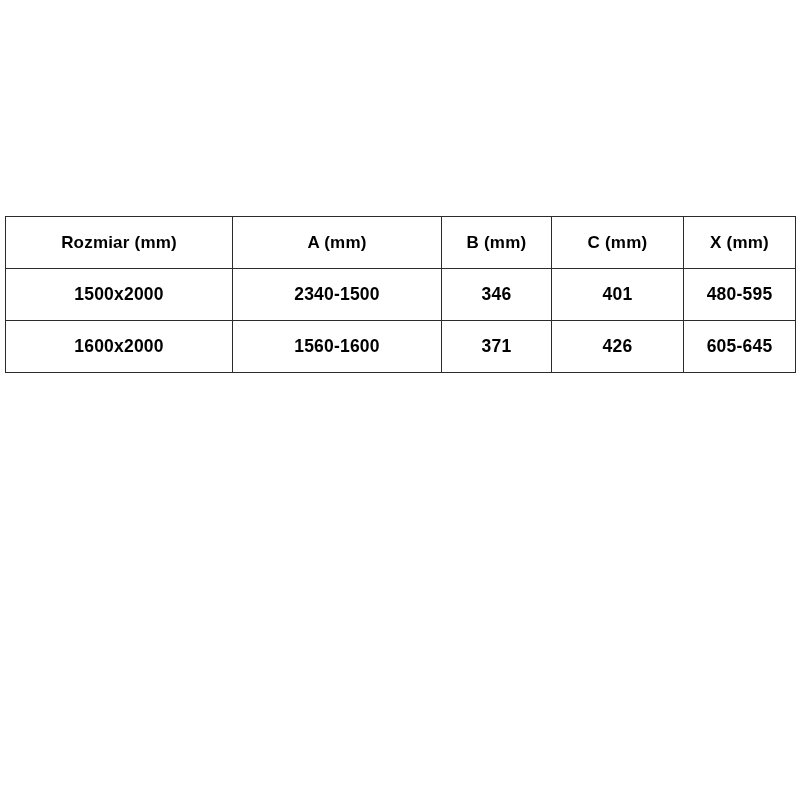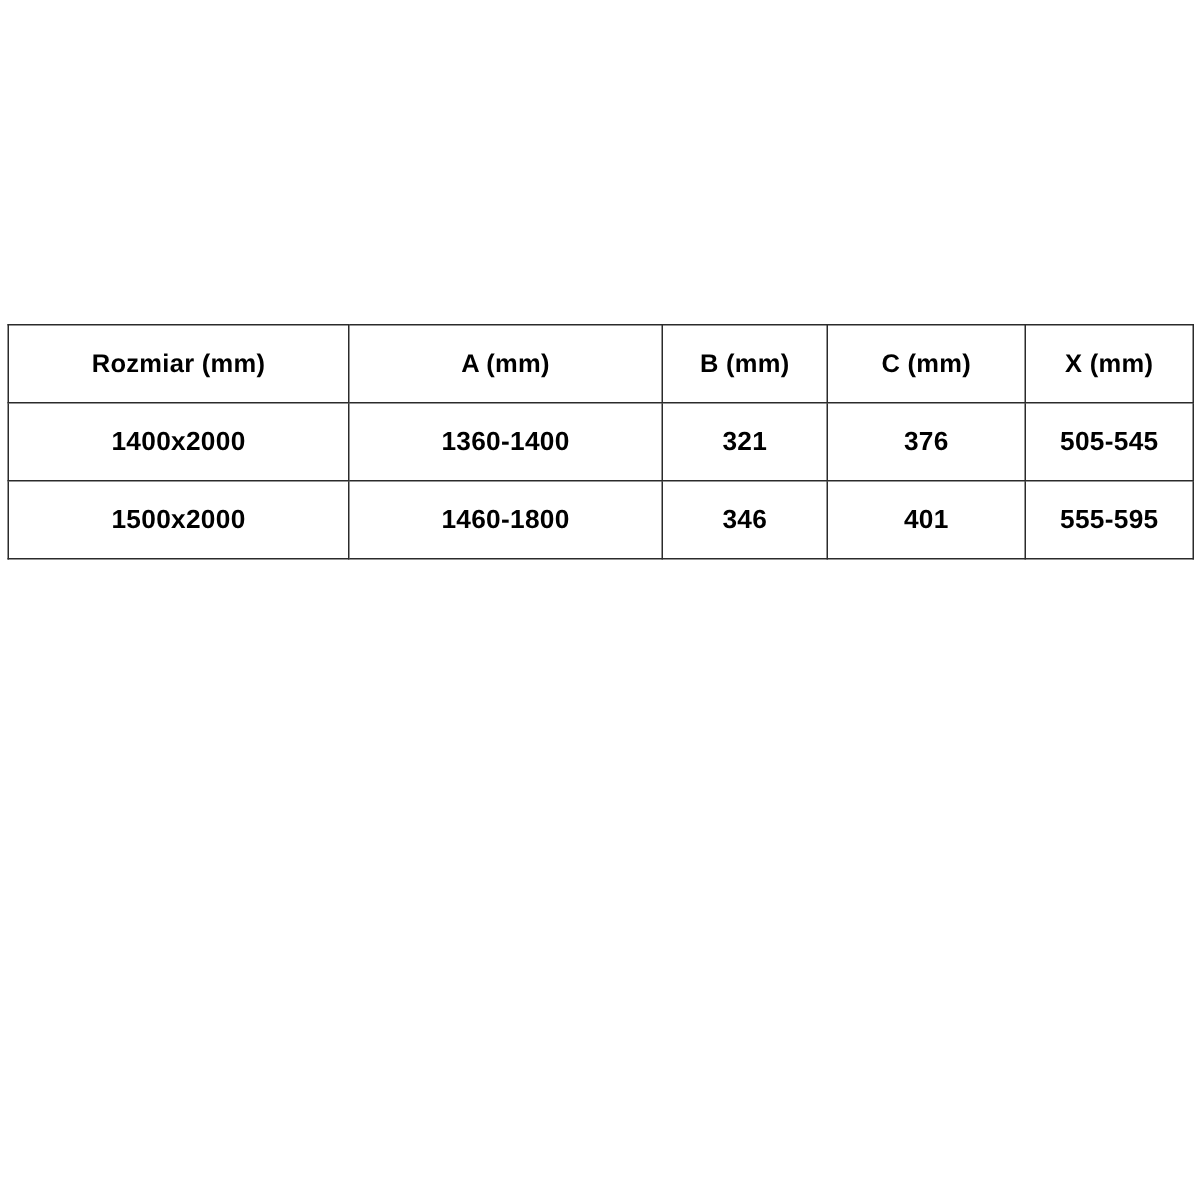--- a/index.html
+++ b/index.html
@@ -75,29 +75,29 @@
         <tr>
           <th>Rozmiar (mm)</th>
           <th>A (mm)</th>
           <th>B (mm)</th>
           <th>C (mm)</th>
           <th>X (mm)</th>
         </tr>
       </thead>
       <tbody>
         <tr>
-          <td>1400x2000</td>
-          <td>1360-1400</td>
-          <td>321</td>
-          <td>376</td>
-          <td>505-545</td>
+          <td>1500x2000</td>
+          <td>2340-1500</td>
+          <td>346</td>
+          <td>401</td>
+          <td>480-595</td>
         </tr>
         <tr>
-          <td>1500x2000</td>
-          <td>1460-1800</td>
-          <td>346</td>
-          <td>401</td>
-          <td>555-595</td>
+          <td>1600x2000</td>
+          <td>1560-1600</td>
+          <td>371</td>
+          <td>426</td>
+          <td>605-645</td>
         </tr>
       </tbody>
     </table>
   </div>
 </div>
 
 </body></html>

